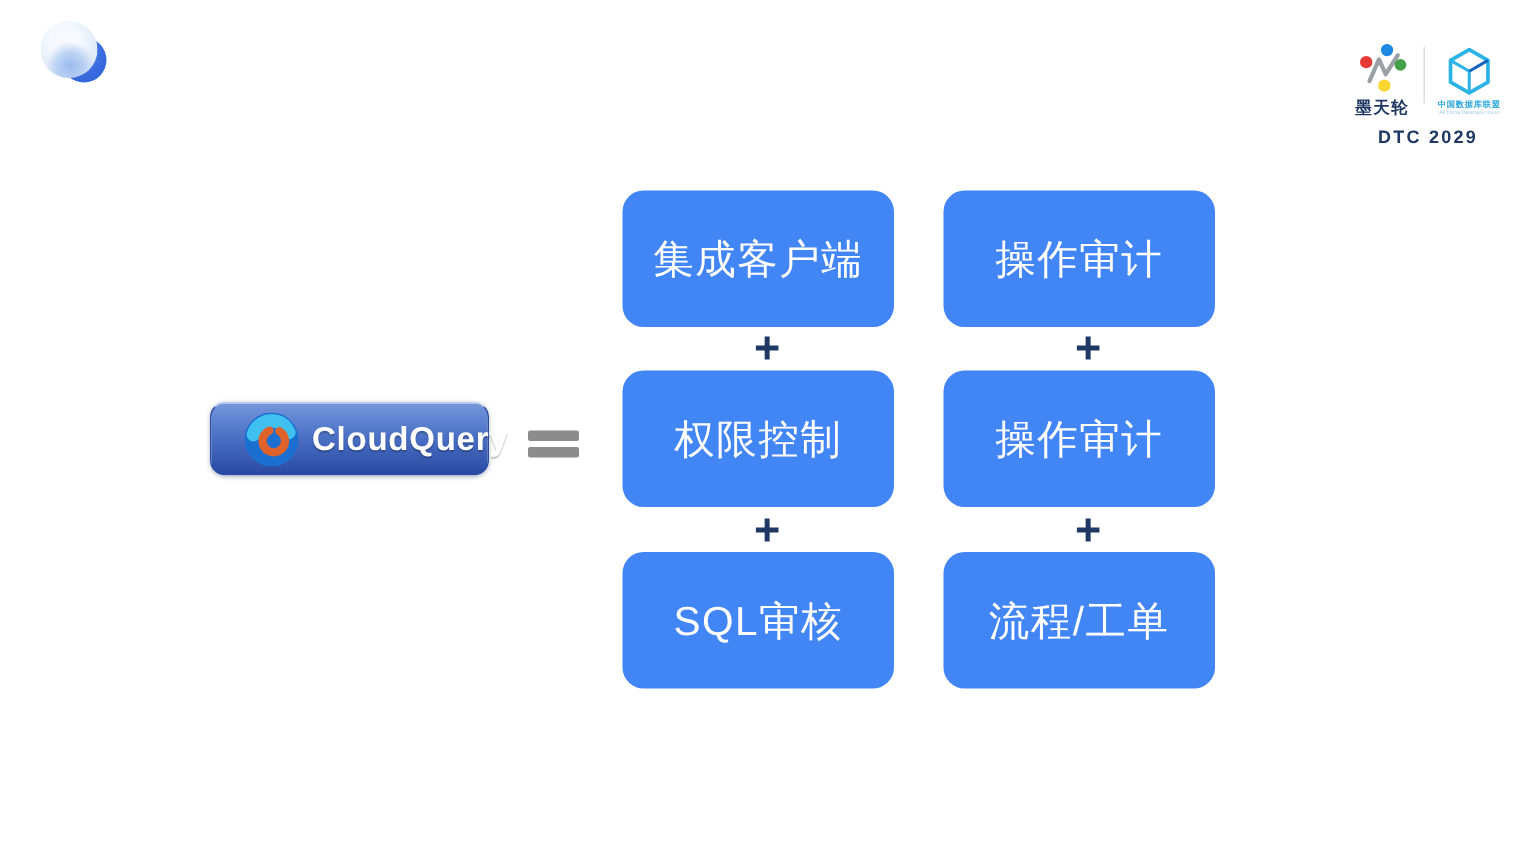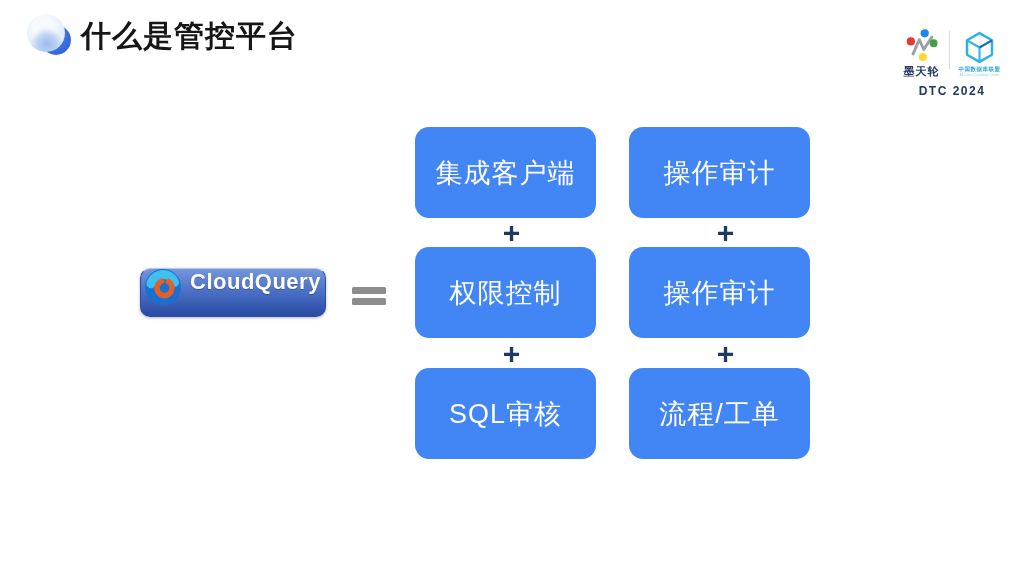--- a/index.html
+++ b/index.html
@@ -37,21 +37,21 @@
   .event-name { margin-top: 5px; font-size: 12px; font-weight: 700; color: #1f3864; letter-spacing: 1.5px; white-space: nowrap; }
 
   
   .cq-button {
     position: absolute; left: 140px; top: 268px; width: 186px; height: 49px;
     border-radius: 10px;
     background: linear-gradient(180deg, #7496dc 0%, #4a70c5 48%, #2a4aa2 100%);
     border: 1px solid #2c4da3;
     border-top-color: #b9c9ec;
     box-shadow: 0 1px 3px rgba(20,40,90,0.35);
-    display: flex; padding-left: 4px;
+    display: flex; align-items: center; padding-left: 22px;
   }
   .cq-icon { width: 36px; height: 36px; flex: 0 0 auto; }
   .cq-text {
     margin-left: 9px; color: #ffffff; font-size: 22px; font-weight: 700; letter-spacing: 0.5px;
     text-shadow: 0 1px 1px rgba(0,0,0,0.25); white-space: nowrap;
   }
 
   
   .equals { position: absolute; left: 352px; top: 287px; width: 34px; }
   .equals .bar { width: 34px; height: 7px; background: #8c8c8c; border-radius: 1.5px; }
@@ -80,21 +80,20 @@
 </head>
 <body>
 
 <div class="slide">
 
   <div class="title-wrap">
     <div class="title-icon">
       <div class="circle-blue"></div>
       <div class="circle-pale"></div>
     </div>
-    <div class="title-text">什么是管控平台</div>
   </div>
 
   <div class="header-right">
     <div class="logo-row">
       <div class="logo-block">
         <svg class="modb-logo" width="34" height="34" viewBox="0 0 38 38">
           <path d="M9,29 L16,13 L21,24 L30,10" fill="none" stroke="#9aa0a6" stroke-width="3.2" stroke-linecap="round" stroke-linejoin="round"></path>
           <circle cx="22" cy="6" r="4.6" fill="#1e88e5"></circle>
           <circle cx="6.5" cy="15" r="4.6" fill="#e53935"></circle>
           <circle cx="32" cy="17" r="4.4" fill="#43a047"></circle>
@@ -106,21 +105,21 @@
       <div class="logo-block">
         <svg class="alliance-logo" width="33" height="33" viewBox="0 0 32 32">
           <polygon points="16,2 28.1,9 28.1,23 16,30 3.9,23 3.9,9" fill="none" stroke="#2bb3e6" stroke-width="2.4" stroke-linejoin="round"></polygon>
           <path d="M3.9,9 L16,16 L16,30" fill="none" stroke="#2bb3e6" stroke-width="2" stroke-linejoin="round"></path>
           <path d="M28.1,9 L16,16" fill="none" stroke="#1565c0" stroke-width="2" stroke-linejoin="round"></path>
         </svg>
         <div class="alliance-name">中国数据库联盟</div>
         <div class="alliance-en">All China Database Union</div>
       </div>
     </div>
-    <div class="event-name">DTC 2024</div>
+    <div class="event-name">DTC 2029</div>
   </div>
 
   <div class="cq-button">
     <svg class="cq-icon" width="36" height="36" viewBox="0 0 36 36">
       <circle cx="18" cy="18" r="18" fill="#1b6fd0"></circle>
       <circle cx="18" cy="18" r="12.5" fill="none" stroke="#3fc0ee" stroke-width="9" stroke-dasharray="31 48" stroke-dashoffset="0" transform="rotate(-165 18 18)" stroke-linecap="round"></circle>
       <circle cx="19.5" cy="19" r="7.5" fill="none" stroke="#e0622b" stroke-width="5.5" stroke-dasharray="40 8" transform="rotate(-60 19.5 19)" stroke-linecap="round"></circle>
     </svg>
     <div class="cq-text">CloudQuery</div>
   </div>

